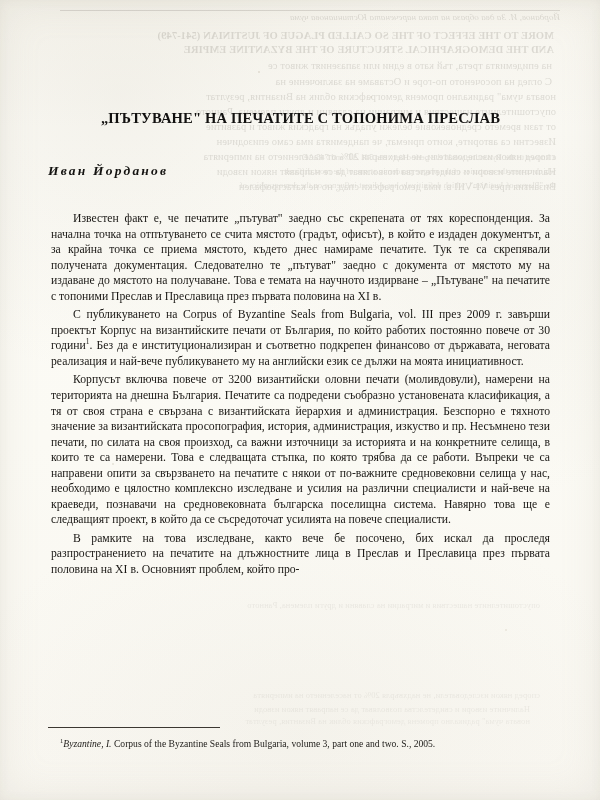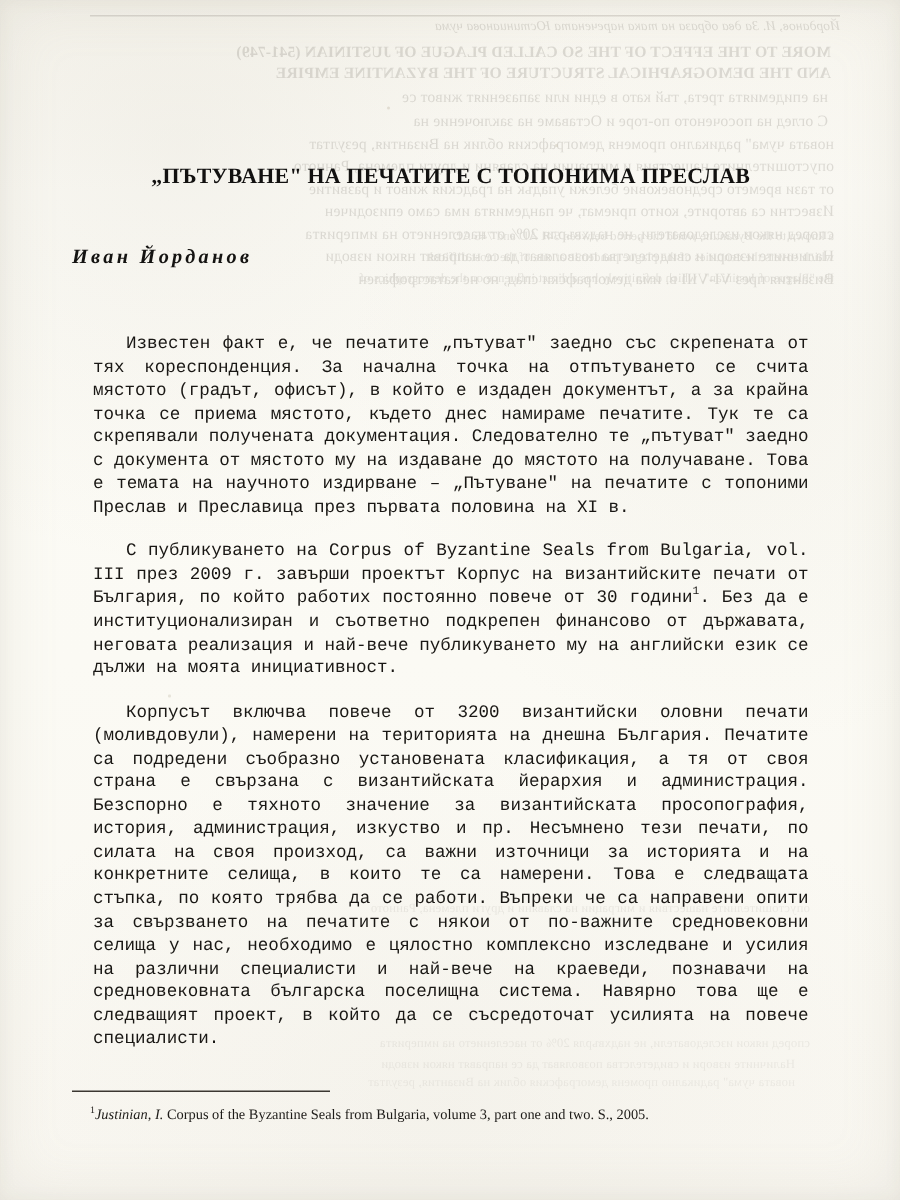--- a/index.html
+++ b/index.html
@@ -102,23 +102,22 @@
   #body {
     top: 208px;
     text-align: justify;
     text-justify: inter-word;
     font-size: 11.7px;
     line-height: 15.55px;
     color: #191714;
     hyphens: manual;
   }
   #body p {
-    margin: 14px;
+    margin: 3px;
     text-indent: 22px;
-    font-family: Liberation Mono, monospace;
   }
   #body p sup {
     font-size: 7.5px;
     vertical-align: super;
     line-height: 0;
   }
 
   #footnote-rule {
     position: absolute;
     left: 48px;
@@ -196,22 +195,23 @@
     <h1 id="title" class="text-block">
       <span class="tline">„ПЪТУВАНЕ" НА ПЕЧАТИТЕ С ТОПОНИМА ПРЕСЛАВ</span>
     </h1>
 
     <div id="author" class="text-block">Иван Йорданов</div>
 
     <div id="body" class="text-block">
       <p>Известен факт е, че печатите „пътуват" заедно със скрепената от тях кореспонденция. За начална точка на отпътуването се счита мястото (градът, офисът), в който е издаден документът, а за крайна точка се приема мястото, където днес намираме печатите. Тук те са скрепявали получената документация. Следователно те „пътуват" заедно с документа от мястото му на издаване до мястото на получаване. Това е темата на научното издирване – „Пътуване" на печатите с топоними Преслав и Преславица през първата половина на XI в.</p>
       <p><span>С публикуването на Corpus of Byzantine Seals from Bulgaria, vol. III през 2009 г. завърши проектът Корпус на византийските печати от България, по който работих постоянно повече от 30 години</span><sup>1</sup>. Без да е институционализиран и съответно подкрепен финансово от държавата, неговата реализация и най-вече публикуването му на английски език се дължи на моята инициативност.</p>
       <p>Корпусът включва повече от 3200 византийски оловни печати (моливдовули), намерени на територията на днешна България. Печатите са подредени съобразно установената класификация, а тя от своя страна е свързана с византийската йерархия и администрация. Безспорно е тяхното значение за византийската просопография, история, администрация, изкуство и пр. Несъмнено тези печати, по силата на своя произход, са важни източници за историята и на конкретните селища, в които те са намерени. Това е следващата стъпка, по която трябва да се работи. Въпреки че са направени опити за свързването на печатите с някои от по-важните средновековни селища у нас, необходимо е цялостно комплексно изследване и усилия на различни специалисти и най-вече на краеведи, познавачи на средновековната българска поселищна система. Навярно това ще е следващият проект, в който да се съсредоточат усилията на повече специалисти.</p>
+      <p>В рамките на това изследване, както вече бе посочено, бих искал да проследя разпространението на печатите на длъжностните лица в Преслав и Преславица през първата половина на XI в. Основният проблем, който про-</p>
     </div>
 
     <div id="footnote-rule"></div>
 
     <div id="footnote">
-      <sup>1</sup><span class="it">Justinian, I.</span><span> Corpus of the Byzantine Seals from Bulgaria, volume 3, part one and two. S., 2005.</span>
+      <sup>1</sup><span class="it">Byzantine, I.</span><span> Corpus of the Byzantine Seals from Bulgaria, volume 3, part one and two. S., 2005.</span>
     </div>
 
   </div>
 </div>
 
 </body></html>

